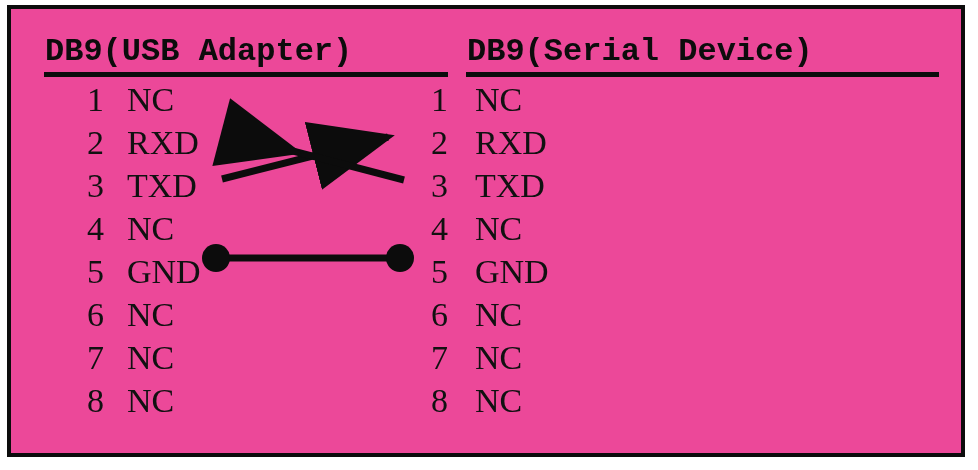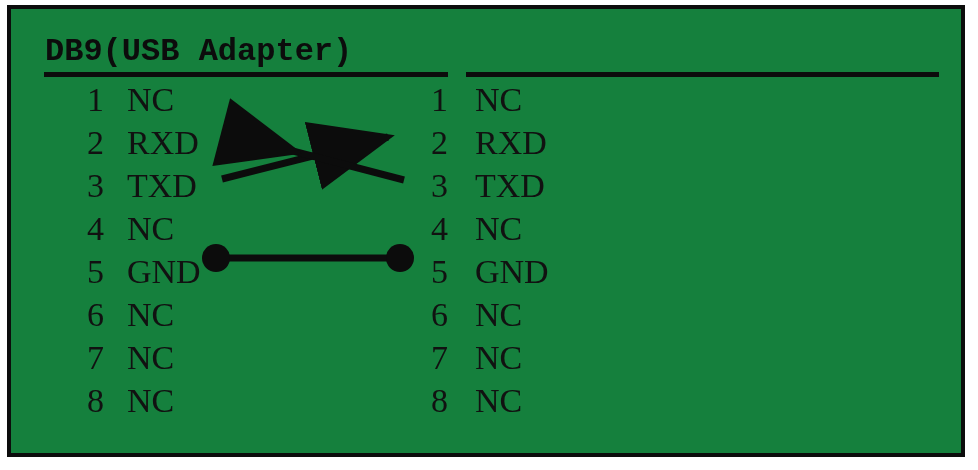--- a/index.html
+++ b/index.html
@@ -18,21 +18,21 @@
   }
   
   #diagram-frame {
     position: absolute;
     left: 7px;
     top: 5px;
     width: 958px;
     height: 452px;
     border: 4px solid #0c0c0c;
     box-sizing: border-box;
-    background: #15803d;
+    background: #ec4899;
   }
   
   .col-header {
     position: absolute;
     font-family: "Liberation Mono", "DejaVu Sans Mono", monospace;
     font-weight: bold;
     font-size: 32px;
     letter-spacing: 0px;
     color: #0c0c0c;
     white-space: nowrap;
@@ -99,20 +99,21 @@
 </head>
 <body>
 
 <div id="page">
 
   <div id="diagram-frame">
 
     <div class="col-header" id="header-left">DB9(USB Adapter)</div>
     <div class="header-rule" id="rule-left"></div>
 
+    <div class="col-header" id="header-right">DB9(Serial Device)</div>
     <div class="header-rule" id="rule-right"></div>
 
     <div class="col-left">
       <div class="pin-row row-0">
         <span class="pin-num">1</span>
         <span class="pin-sig">NC</span>
       </div>
       <div class="pin-row row-1">
         <span class="pin-num">2</span>
         <span class="pin-sig">RXD</span>

